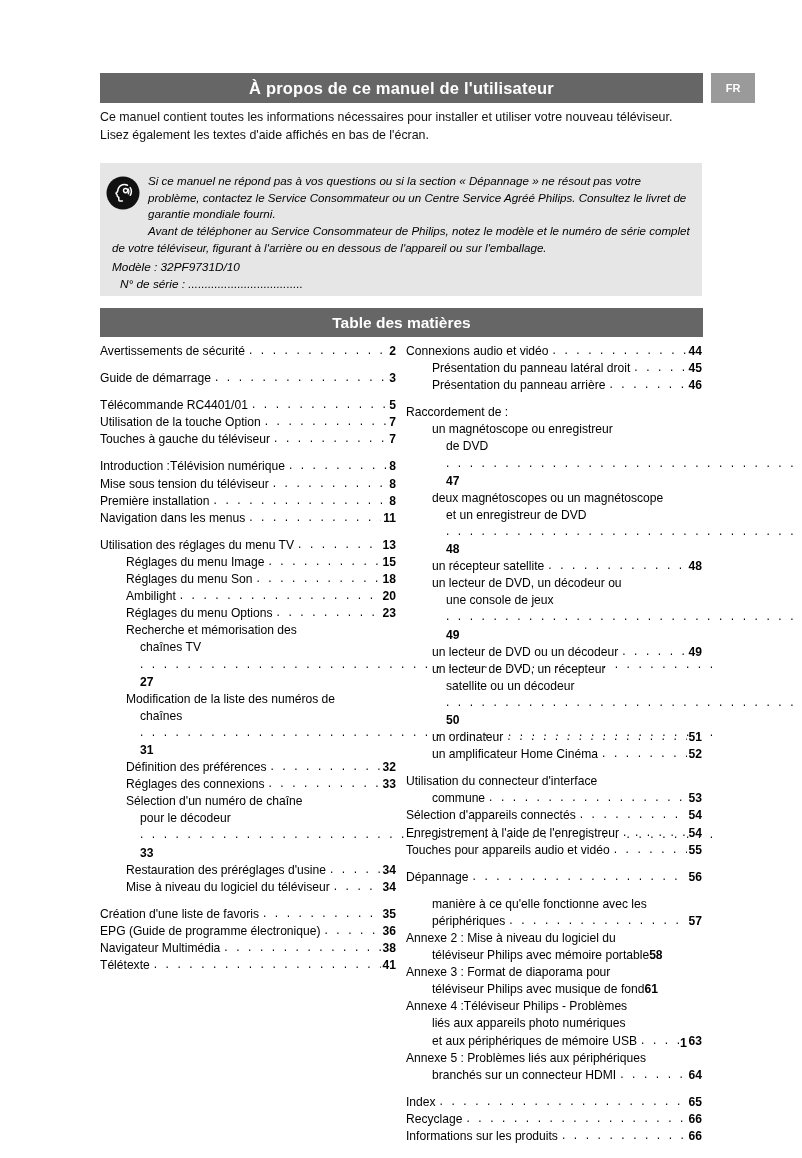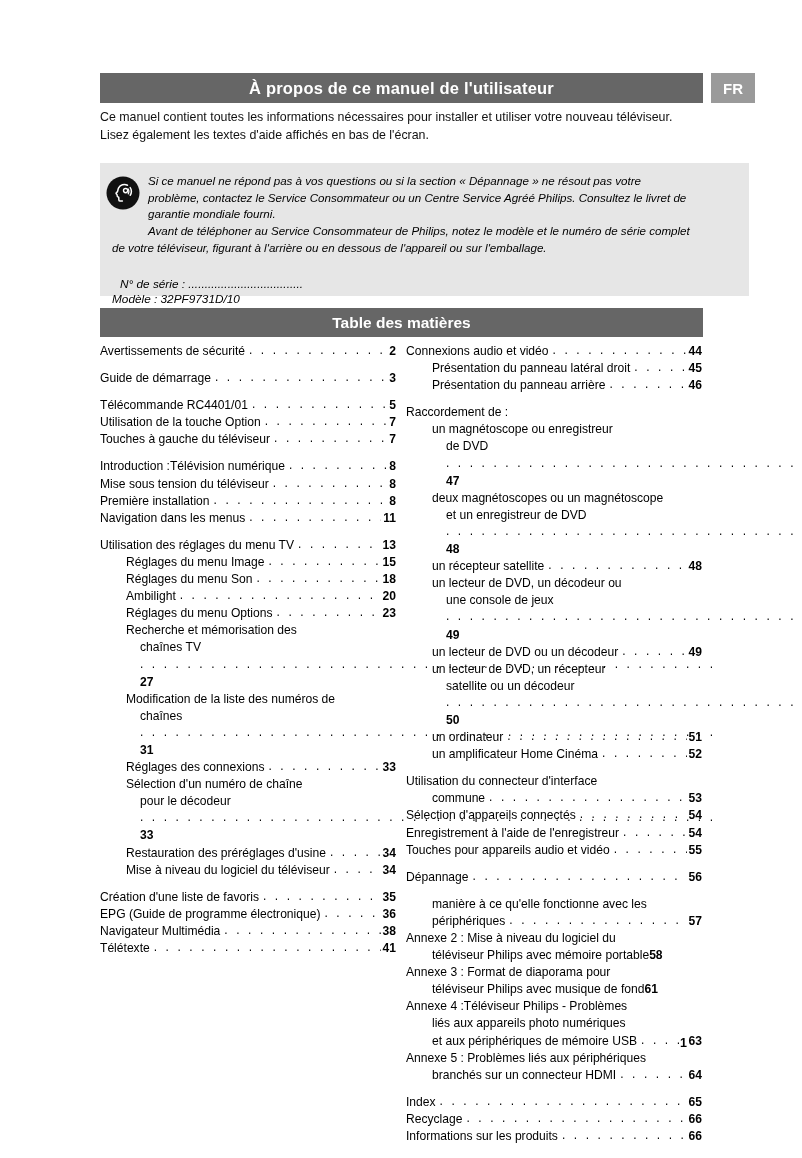--- a/index.html
+++ b/index.html
@@ -47,21 +47,21 @@
   }
   .lang-badge {
     position: absolute;
     left: 611px;
     top: 0;
     width: 44px;
     height: 30px;
     background: #9a9a9a;
     color: #ffffff;
     font-weight: bold;
-    font-size: 15px;
+    font-size: 11px;
     display: flex;
     align-items: center;
     justify-content: center;
   }
 
   
   .intro {
     position: absolute;
     left: 100px;
     top: 108px;
@@ -72,21 +72,20 @@
   }
 
   
   .note-box {
     position: absolute;
     left: 100px;
     top: 163px;
     width: 602px;
     height: 133px;
     background: #e6e6e6;
-    padding-left: 47px;
   }
   .note-icon {
     position: absolute;
     left: 6px;
     top: 13px;
     width: 34px;
     height: 34px;
   }
   .note-icon svg { display: block; }
   .note-p1 {
@@ -108,21 +107,20 @@
     line-height: 16.5px;
     text-indent: 36px;
   }
   .note-model {
     position: absolute;
     left: 12px;
     top: 96px;
     font-style: italic;
     font-size: 11.8px;
     line-height: 17px;
-    margin-top: 32px;
   }
   .note-serial {
     position: absolute;
     left: 20px;
     top: 113px;
     font-style: italic;
     font-size: 11.8px;
     line-height: 17px;
   }
 
@@ -313,20 +311,25 @@
       <div class="toc-entry indent1 noleader">
         <span class="toc-label">Modification de la liste des numéros de</span>
         <span class="pagenum"></span>
       </div>
       <div class="toc-entry indent2">
         <span class="toc-label">chaînes</span>
         <span class="leader"></span>
         <span class="pagenum">31</span>
       </div>
       <div class="toc-entry indent1">
+        <span class="toc-label">Définition des préférences</span>
+        <span class="leader"></span>
+        <span class="pagenum">32</span>
+      </div>
+      <div class="toc-entry indent1">
         <span class="toc-label">Réglages des connexions</span>
         <span class="leader"></span>
         <span class="pagenum">33</span>
       </div>
       <div class="toc-entry indent1 noleader">
         <span class="toc-label">Sélection d'un numéro de chaîne</span>
         <span class="pagenum"></span>
       </div>
       <div class="toc-entry indent2">
         <span class="toc-label">pour le décodeur</span>

